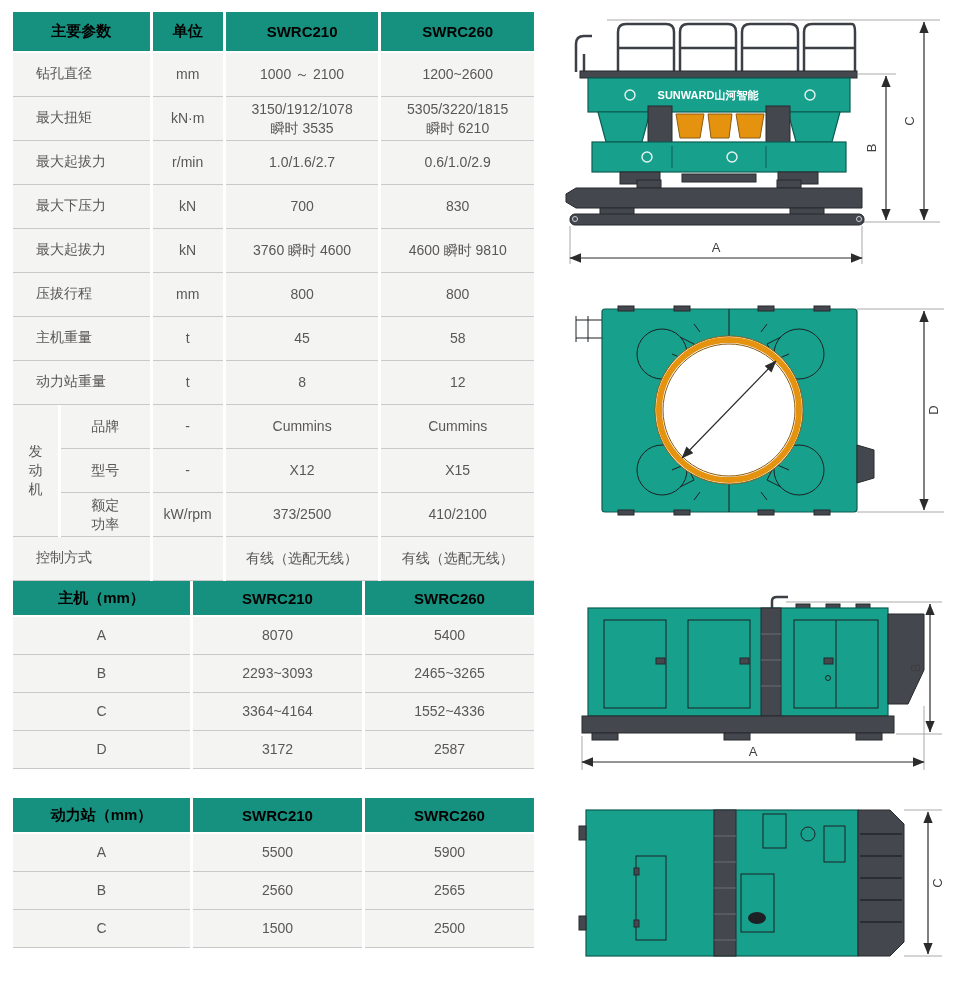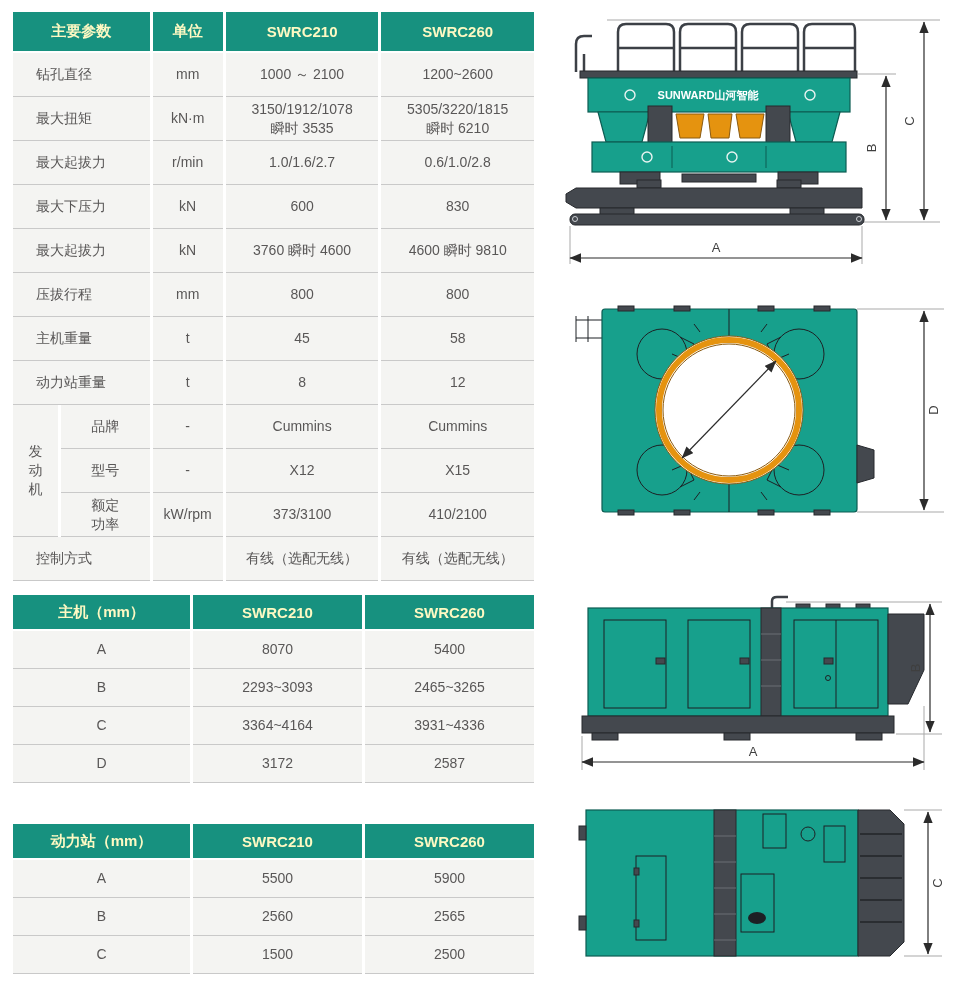--- a/index.html
+++ b/index.html
@@ -5,32 +5,32 @@
   * { margin:0; padding:0; box-sizing:border-box; }
   html,body { background:#fff; }
   body {
     width:960px; height:983px; position:relative;
     font-family:"Liberation Sans","DejaVu Sans",sans-serif;
     color:#595757;
   }
   .tables { position:absolute; left:10px; top:12px; width:527px; }
   table { border-collapse:separate; border-spacing:3px 0; width:100%; table-layout:fixed; }
   th {
-    background:#17917f; color:#fef9c3; font-size:15px; font-weight:bold;
+    background:#17917f; color:#000000; font-size:15px; font-weight:bold;
     height:41px; text-align:center; border-bottom:2px solid #fff;
   }
   td {
     background:#f4f4f2; color:#595757; font-size:14px; text-align:center;
     border-bottom:1px solid #c9c9c9; height:44px; vertical-align:middle;
     white-space:pre-line; line-height:1.3;
   }
-  td.param { text-align:left; padding-left:23px; }
+  td.param { text-align:left; padding-left:23px;font-family:Liberation Mono, monospace; }
   td.vlabel { text-align:center; padding-left:0; line-height:1.35; }
-  .dims-wrap1 { margin-top:14px; }
-  .dims-wrap2 { margin-top:41px; }
+  .dims-wrap1 { margin-top:0; }
+  .dims-wrap2 { margin-top:29px; }
   .dims th { height:36px; }
   .dims td { height:38px; }
   .drawing { position:absolute; }
   #front-view { left:562px; top:10px; }
   #top-view  { left:562px; top:292px; }
   #ps-side   { left:556px; top:594px; }
   #ps-top    { left:556px; top:798px; }
   svg text { font-family:"Liberation Sans","DejaVu Sans",sans-serif; }
   .dimlabel { font-size:13px; fill:#3f3f3f; }
   .ext { stroke:#a9a9a9; stroke-width:1; }
@@ -74,26 +74,26 @@
         <td>kN·m</td>
         <td>3150/1912/1078
 瞬时 3535</td>
         <td>5305/3220/1815
 瞬时 6210</td>
       </tr>
       <tr>
         <td class="param" colspan="2">最大起拔力</td>
         <td>r/min</td>
         <td>1.0/1.6/2.7</td>
-        <td>0.6/1.0/2.8</td>
+        <td>0.6/1.0/2.9</td>
       </tr>
       <tr>
         <td class="param" colspan="2">最大下压力</td>
         <td>kN</td>
-        <td>600</td>
+        <td>700</td>
         <td>830</td>
       </tr>
       <tr>
         <td class="param" colspan="2">最大起拔力</td>
         <td>kN</td>
         <td>3760 瞬时 4600</td>
         <td>4600 瞬时 9810</td>
       </tr>
       <tr>
         <td class="param" colspan="2">压拔行程</td>
@@ -125,21 +125,21 @@
       <tr>
         <td>型号</td>
         <td>-</td>
         <td>X12</td>
         <td>X15</td>
       </tr>
       <tr>
         <td>额定
 功率</td>
         <td>kW/rpm</td>
-        <td>373/3100</td>
+        <td>373/2500</td>
         <td>410/2100</td>
       </tr>
       <tr>
         <td class="param" colspan="2">控制方式</td>
         <td></td>
         <td>有线（选配无线）</td>
         <td>有线（选配无线）</td>
       </tr>
     </tbody>
   </table>
@@ -165,21 +165,21 @@
         <td>5400</td>
       </tr>
       <tr>
         <td>B</td>
         <td>2293~3093</td>
         <td>2465~3265</td>
       </tr>
       <tr>
         <td>C</td>
         <td>3364~4164</td>
-        <td>3931~4336</td>
+        <td>1552~4336</td>
       </tr>
       <tr>
         <td>D</td>
         <td>3172</td>
         <td>2587</td>
       </tr>
     </tbody>
   </table>
   </div>
 

